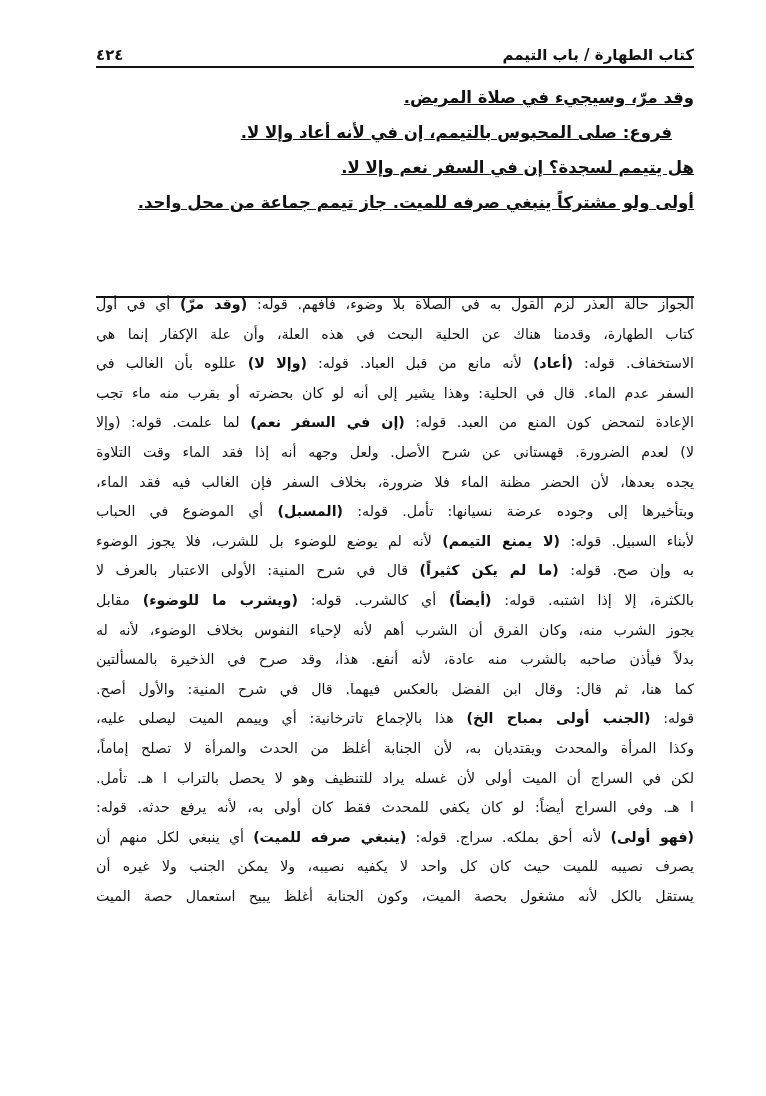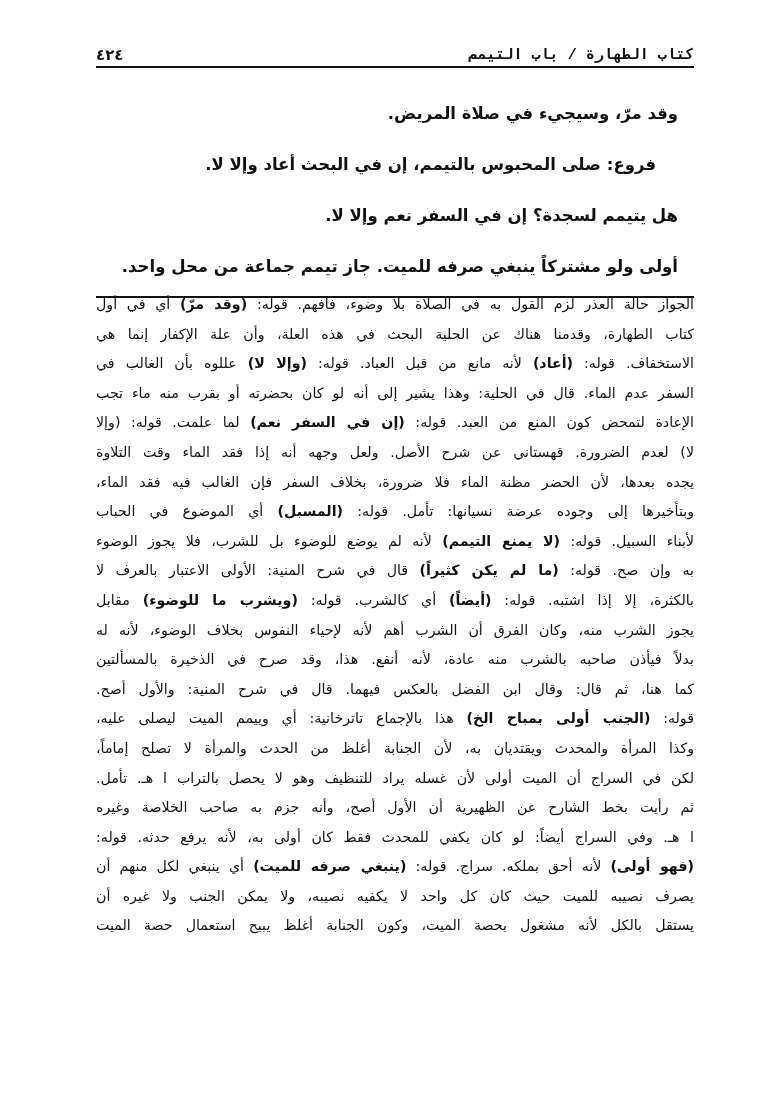--- a/index.html
+++ b/index.html
@@ -27,42 +27,43 @@
       left: 96px;
       width: 598px;
       top: 40px;
       height: 24px;
       display: flex;
       justify-content: space-between;
       align-items: flex-end;
       font-weight: bold;
       font-size: 15px;
     }
-    .running-head .title { text-align: right; font-family: Liberation Mono, monospace; }
+    .running-head .title { text-align: right; }
     .running-head .pnum { text-align: left; }
     .head-rule {
       position: absolute;
       left: 96px;
       width: 598px;
       top: 66px;
       height: 0;
       border-top: 2px solid #111;
     }
     .matn {
       position: absolute;
       left: 96px;
       width: 598px;
       top: 80px;
       font-size: 16.5px;
       font-weight: bold;
       line-height: 35px;
       text-align: justify;
     }
     .matn p {
-      margin: 16px;
+      margin: 0;
+      text-decoration: underline;
     }
     .matn p.indent { padding-right: 22px; }
     .sep-rule {
       position: absolute;
       left: 96px;
       width: 598px;
       top: 296px;
       height: 0;
       border-top: 2px solid #111;
     }
@@ -91,21 +92,21 @@
 <div class="page">
 
   <div class="running-head">
     <span class="title">كتاب الطهارة / باب التيمم</span>
     <span class="pnum">٤٢٤</span>
   </div>
   <div class="head-rule"></div>
 
   <div class="matn">
     <p>وقد مرّ، وسيجيء في صلاة المريض.</p>
-    <p class="indent">فروع: صلى المحبوس بالتيمم، إن في البحث أعاد وإلا لا.</p>
+    <p class="indent">فروع: صلى المحبوس بالتيمم، إن في لأنه أعاد وإلا لا.</p>
     <p>هل يتيمم لسجدة؟ إن في السفر نعم وإلا لا.</p>
     <p>أولى ولو مشتركاً ينبغي صرفه للميت. جاز تيمم جماعة من محل واحد.</p>
   </div>
 
   <div class="sep-rule"></div>
 
   <div class="sharh">
     <span class="ln">الجواز حالة العذر لزم القول به في الصلاة بلا وضوء، فافهم. قوله: <span class="q">(وقد مرّ)</span> أي في أول</span>
     <span class="ln">كتاب الطهارة، وقدمنا هناك عن الحلية البحث في هذه العلة، وأن علة الإكفار إنما هي</span>
     <span class="ln">الاستخفاف. قوله: <span class="q">(أعاد)</span> لأنه مانع من قبل العباد. قوله: <span class="q">(وإلا لا)</span> عللوه بأن الغالب في</span>
@@ -116,20 +117,19 @@
     <span class="ln">وبتأخيرها إلى وجوده عرضة نسيانها: تأمل. قوله: <span class="q">(المسبل)</span> أي الموضوع في الحباب</span>
     <span class="ln">لأبناء السبيل. قوله: <span class="q">(لا يمنع التيمم)</span> لأنه لم يوضع للوضوء بل للشرب، فلا يجوز الوضوء</span>
     <span class="ln">به وإن صح. قوله: <span class="q">(ما لم يكن كثيراً)</span> قال في شرح المنية: الأولى الاعتبار بالعرف لا</span>
     <span class="ln">بالكثرة، إلا إذا اشتبه. قوله: <span class="q">(أيضاً)</span> أي كالشرب. قوله: <span class="q">(ويشرب ما للوضوء)</span> مقابل</span>
     <span class="ln">يجوز الشرب منه، وكان الفرق أن الشرب أهم لأنه لإحياء النفوس بخلاف الوضوء، لأنه له</span>
     <span class="ln">بدلاً فيأذن صاحبه بالشرب منه عادة، لأنه أنفع. هذا، وقد صرح في الذخيرة بالمسألتين</span>
     <span class="ln">كما هنا، ثم قال: وقال ابن الفضل بالعكس فيهما. قال في شرح المنية: والأول أصح.</span>
     <span class="ln">قوله: <span class="q">(الجنب أولى بمباح الخ)</span> هذا بالإجماع تاترخانية: أي وييمم الميت ليصلى عليه،</span>
     <span class="ln">وكذا المرأة والمحدث ويقتديان به، لأن الجنابة أغلظ من الحدث والمرأة لا تصلح إماماً،</span>
     <span class="ln">لكن في السراج أن الميت أولى لأن غسله يراد للتنظيف وهو لا يحصل بالتراب ا هـ. تأمل.</span>
-    <span class="ln">ثم رأيت بخط الشارح عن الظهيرية أن الأول أصح، وأنه جزم به صاحب الخلاصة وغيره</span>
     <span class="ln">ا هـ. وفي السراج أيضاً: لو كان يكفي للمحدث فقط كان أولى به، لأنه يرفع حدثه. قوله:</span>
     <span class="ln"><span class="q">(فهو أولى)</span> لأنه أحق بملكه. سراج. قوله: <span class="q">(ينبغي صرفه للميت)</span> أي ينبغي لكل منهم أن</span>
     <span class="ln">يصرف نصيبه للميت حيث كان كل واحد لا يكفيه نصيبه، ولا يمكن الجنب ولا غيره أن</span>
     <span class="ln">يستقل بالكل لأنه مشغول بحصة الميت، وكون الجنابة أغلظ يبيح استعمال حصة الميت</span>
   </div>
 
 </div>
 
 </body></html>

